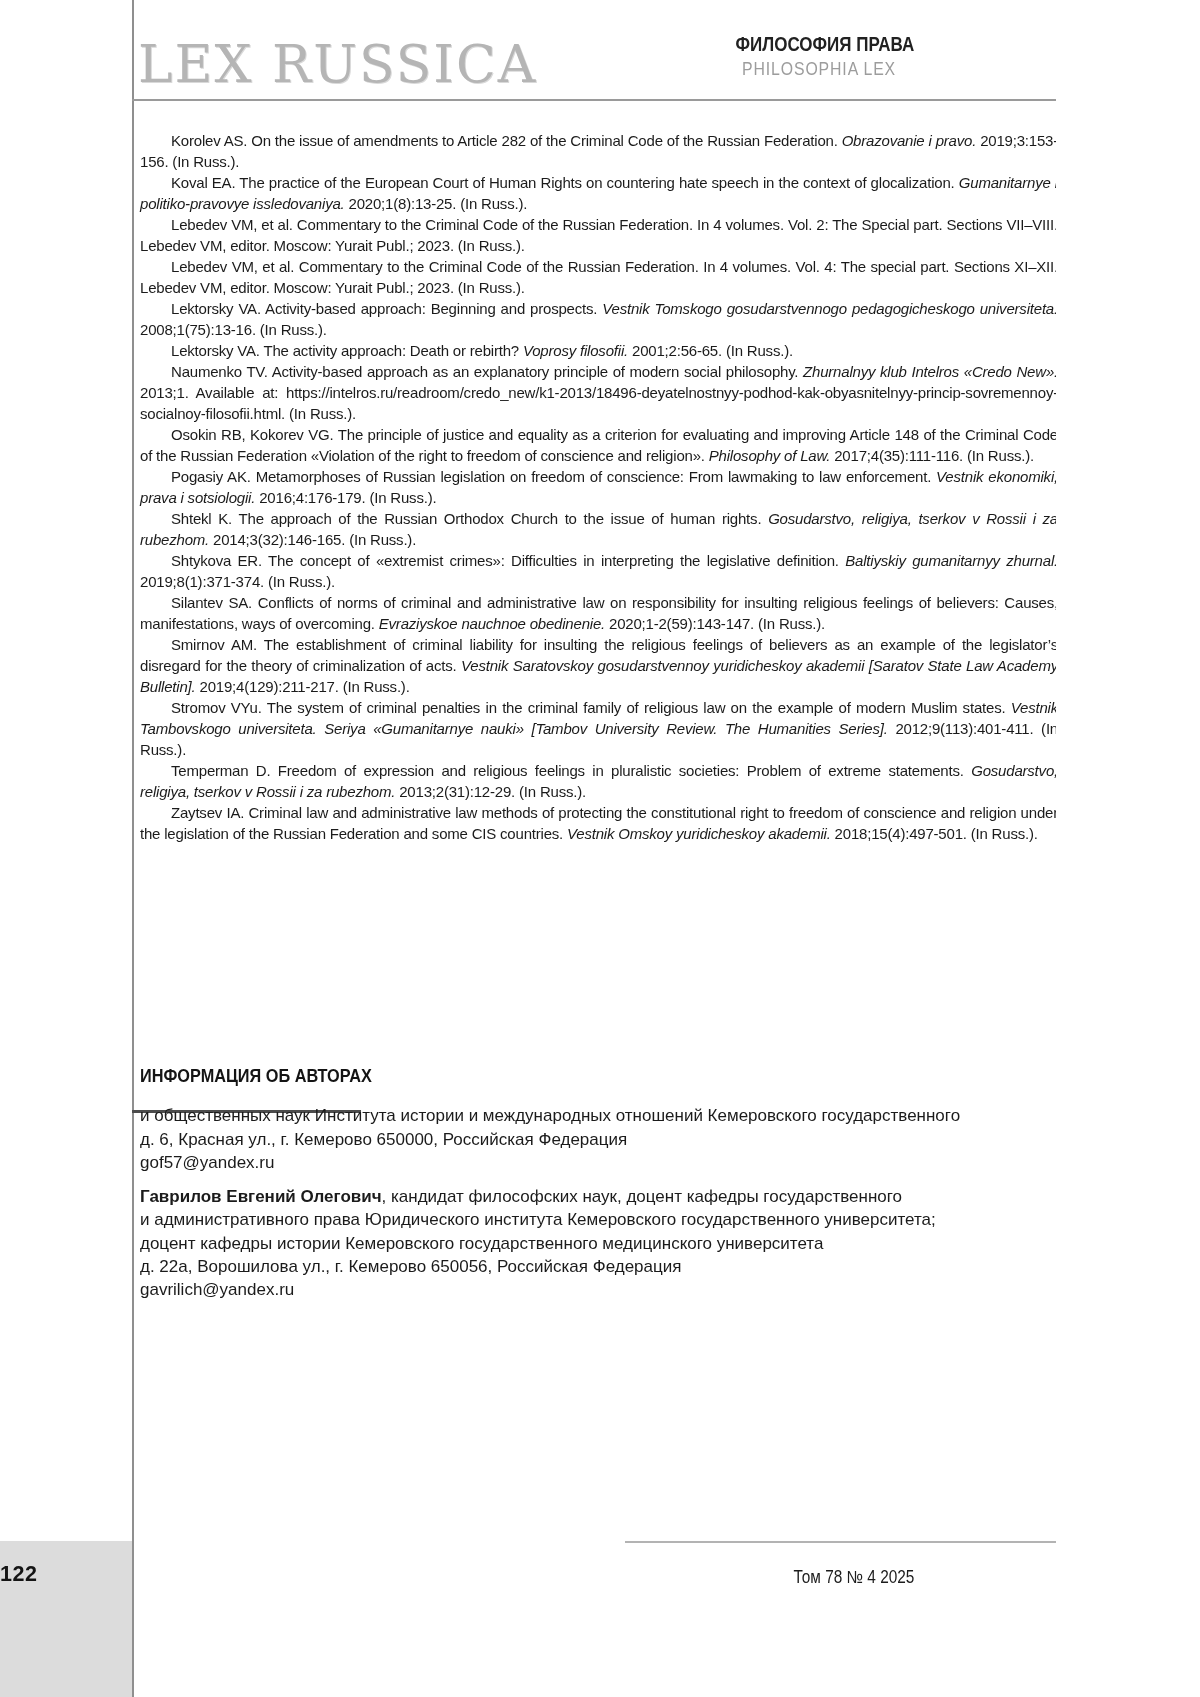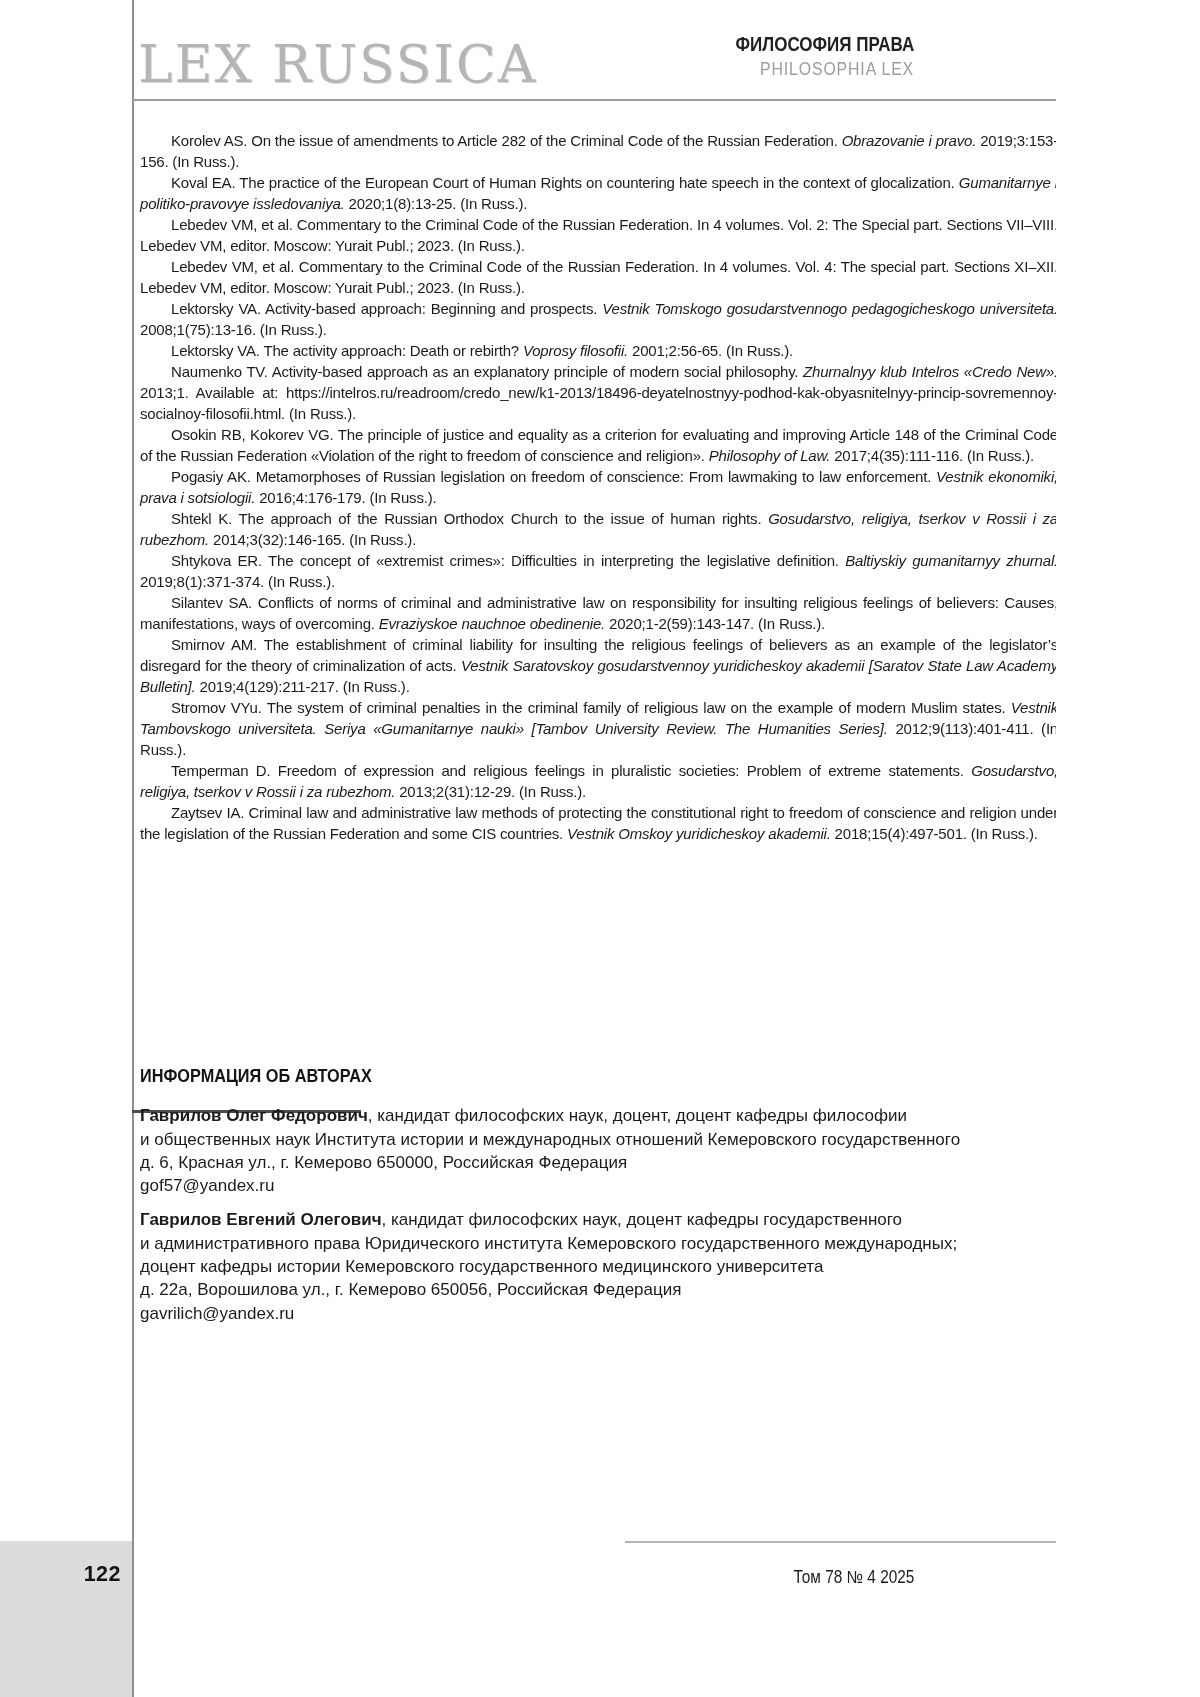--- a/index.html
+++ b/index.html
@@ -25,21 +25,21 @@
     font-size: 52px;
     line-height: 60px;
     color: #b5b5b5;
     letter-spacing: 2px;
     text-shadow: 1px 1px 0 #d9d9d9;
     white-space: nowrap;
   }
   .header-right {
     position: absolute;
     right: 142px; top: 31px;
-    text-align: right;
+    text-align: center;
     white-space: nowrap;
   }
   .title-ru {
     display: inline-block;
     font-size: 20px;
     font-weight: bold;
     color: #212121;
     transform: scaleX(0.85);
     transform-origin: right center;
     line-height: 26px;
@@ -109,21 +109,20 @@
     transform: scaleX(0.88);
     transform-origin: right center;
     white-space: nowrap;
   }
   .pagenum-box {
     position: absolute;
     left: 0; top: 1541px;
     width: 132px; height: 156px;
     background: #dcdcdc;
     box-sizing: border-box;
-    text-align: right;
     padding: 21px 11px 0 0;
   }
   .pagenum {
     font-size: 21.5px;
     font-weight: bold;
     color: #151515;
     letter-spacing: 0.5px;
   }
 </style>
 </head>
@@ -160,28 +159,27 @@
       <p class="ref"><span>Temperman D. Freedom of expression and religious feelings in pluralistic societies: Problem of extreme statements. </span><span class="it">Gosudarstvo, religiya, tserkov v Rossii i za rubezhom.</span><span> 2013;2(31):12-29. (In Russ.).</span></p>
       <p class="ref"><span>Zaytsev IA. Criminal law and administrative law methods of protecting the constitutional right to freedom of conscience and religion under the legislation of the Russian Federation and some CIS countries. </span><span class="it">Vestnik Omskoy yuridicheskoy akademii.</span><span> 2018;15(4):497-501. (In Russ.).</span></p>
     </div>
 
   <div class="authors-sep"></div>
 
   <div class="authors">
     <span class="authors-heading">ИНФОРМАЦИЯ ОБ АВТОРАХ</span>
     <div>
         <div class="author">
-          <div><span class="b">Гаврилов Олег Федорович</span><span>, кандидат философских наук, доцент, доцент кафедры философии</span></div>
           <div>и общественных наук Института истории и международных отношений Кемеровского государственного</div>
           <div>д. 6, Красная ул., г. Кемерово 650000, Российская Федерация</div>
           <div>gof57@yandex.ru</div>
         </div>
         <div class="author">
           <div><span class="b">Гаврилов Евгений Олегович</span><span>, кандидат философских наук, доцент кафедры государственного</span></div>
-          <div>и административного права Юридического института Кемеровского государственного международных;</div>
+          <div>и административного права Юридического института Кемеровского государственного университета;</div>
           <div>доцент кафедры истории Кемеровского государственного медицинского университета</div>
           <div>д. 22а, Ворошилова ул., г. Кемерово 650056, Российская Федерация</div>
           <div>gavrilich@yandex.ru</div>
         </div>
       </div>
   </div>
 
   <div class="footer-rule"></div>
 
   <div class="volume">Том 78 № 4 2025</div>

